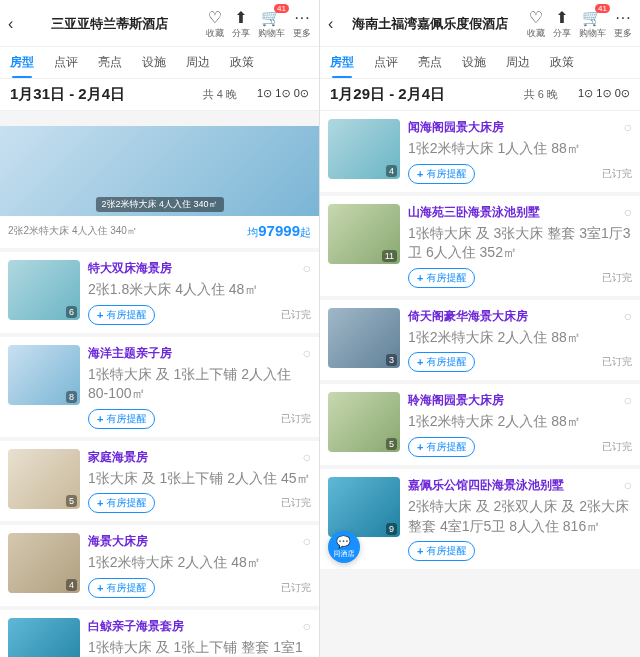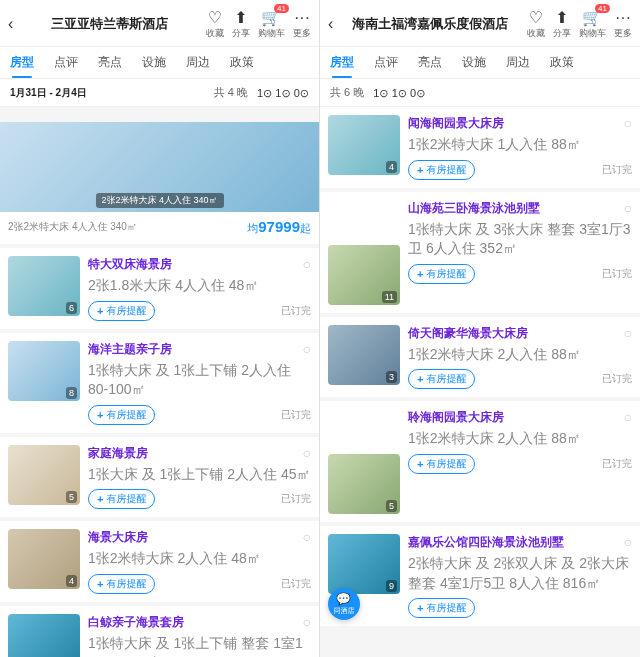--- a/index.html
+++ b/index.html
@@ -112,28 +112,28 @@
     
     .date-bar {
       display: flex;
       align-items: center;
       padding: 6px 10px;
       background: #fff;
       border-bottom: 1px solid #f0f0f0;
       justify-content: space-between;
     }
     .date-range {
-      font-size: 10px;
+      font-size: 15px;
       font-weight: bold;
       color: #222;
     }
     .date-info {
       display: flex;
-      align-items: flex-end;
-      gap: 9px;
+      align-items: flex-start;
+      gap: 20px;
       font-size: 11px;
       color: #666;
     }
     .guest-icons {
       display: flex;
       align-items: center;
       gap: 2px;
       font-size: 11px;
       color: #333;
     }
@@ -290,21 +290,21 @@
       color: #fff;
       cursor: pointer;
       box-shadow: 0 2px 6px rgba(0,0,0,0.2);
       z-index: 10;
     }
 
     
     .img-blue { background: linear-gradient(135deg, #c8e0f0, #7ab5d5); }
     .img-teal { background: linear-gradient(135deg, #b0d8e0, #6ab5c5); }
     .img-warm { background: linear-gradient(135deg, #d5c8b0, #b0a080); }
-    .img-green { background: linear-gradient(135deg, #c8d8b0, #88a870); margin-top: 45px; }
+    .img-green { background: linear-gradient(135deg, #c8d8b0, #88a870); }
     .img-cream { background: linear-gradient(135deg, #e8e0d0, #c8b898); }
     .img-dark { background: linear-gradient(135deg, #a0b8c8, #608098); }
     .img-pool { background: linear-gradient(135deg, #60b8d8, #2080a0); }
 
     .panel-right .room-item {
       position: relative;
     }
   </style>
 </head>
 <body>
@@ -486,20 +486,21 @@
       </div>
       <div class="tabs">
         <div class="tab active">房型</div>
         <div class="tab">点评</div>
         <div class="tab">亮点</div>
         <div class="tab">设施</div>
         <div class="tab">周边</div>
         <div class="tab">政策</div>
       </div>
       <div class="date-bar">
+        <span class="date-range">1月29日 - 2月4日</span>
         <div class="date-info">
           <span>共 6 晚</span>
           <span class="guest-icons">1⊙ 1⊙ 0⊙</span>
         </div>
       </div>
       <div class="room-list">
         <div class="room-item" style="position: relative;">
           <div class="room-img img-teal">
             <div class="room-img-count">4</div>
           </div>

